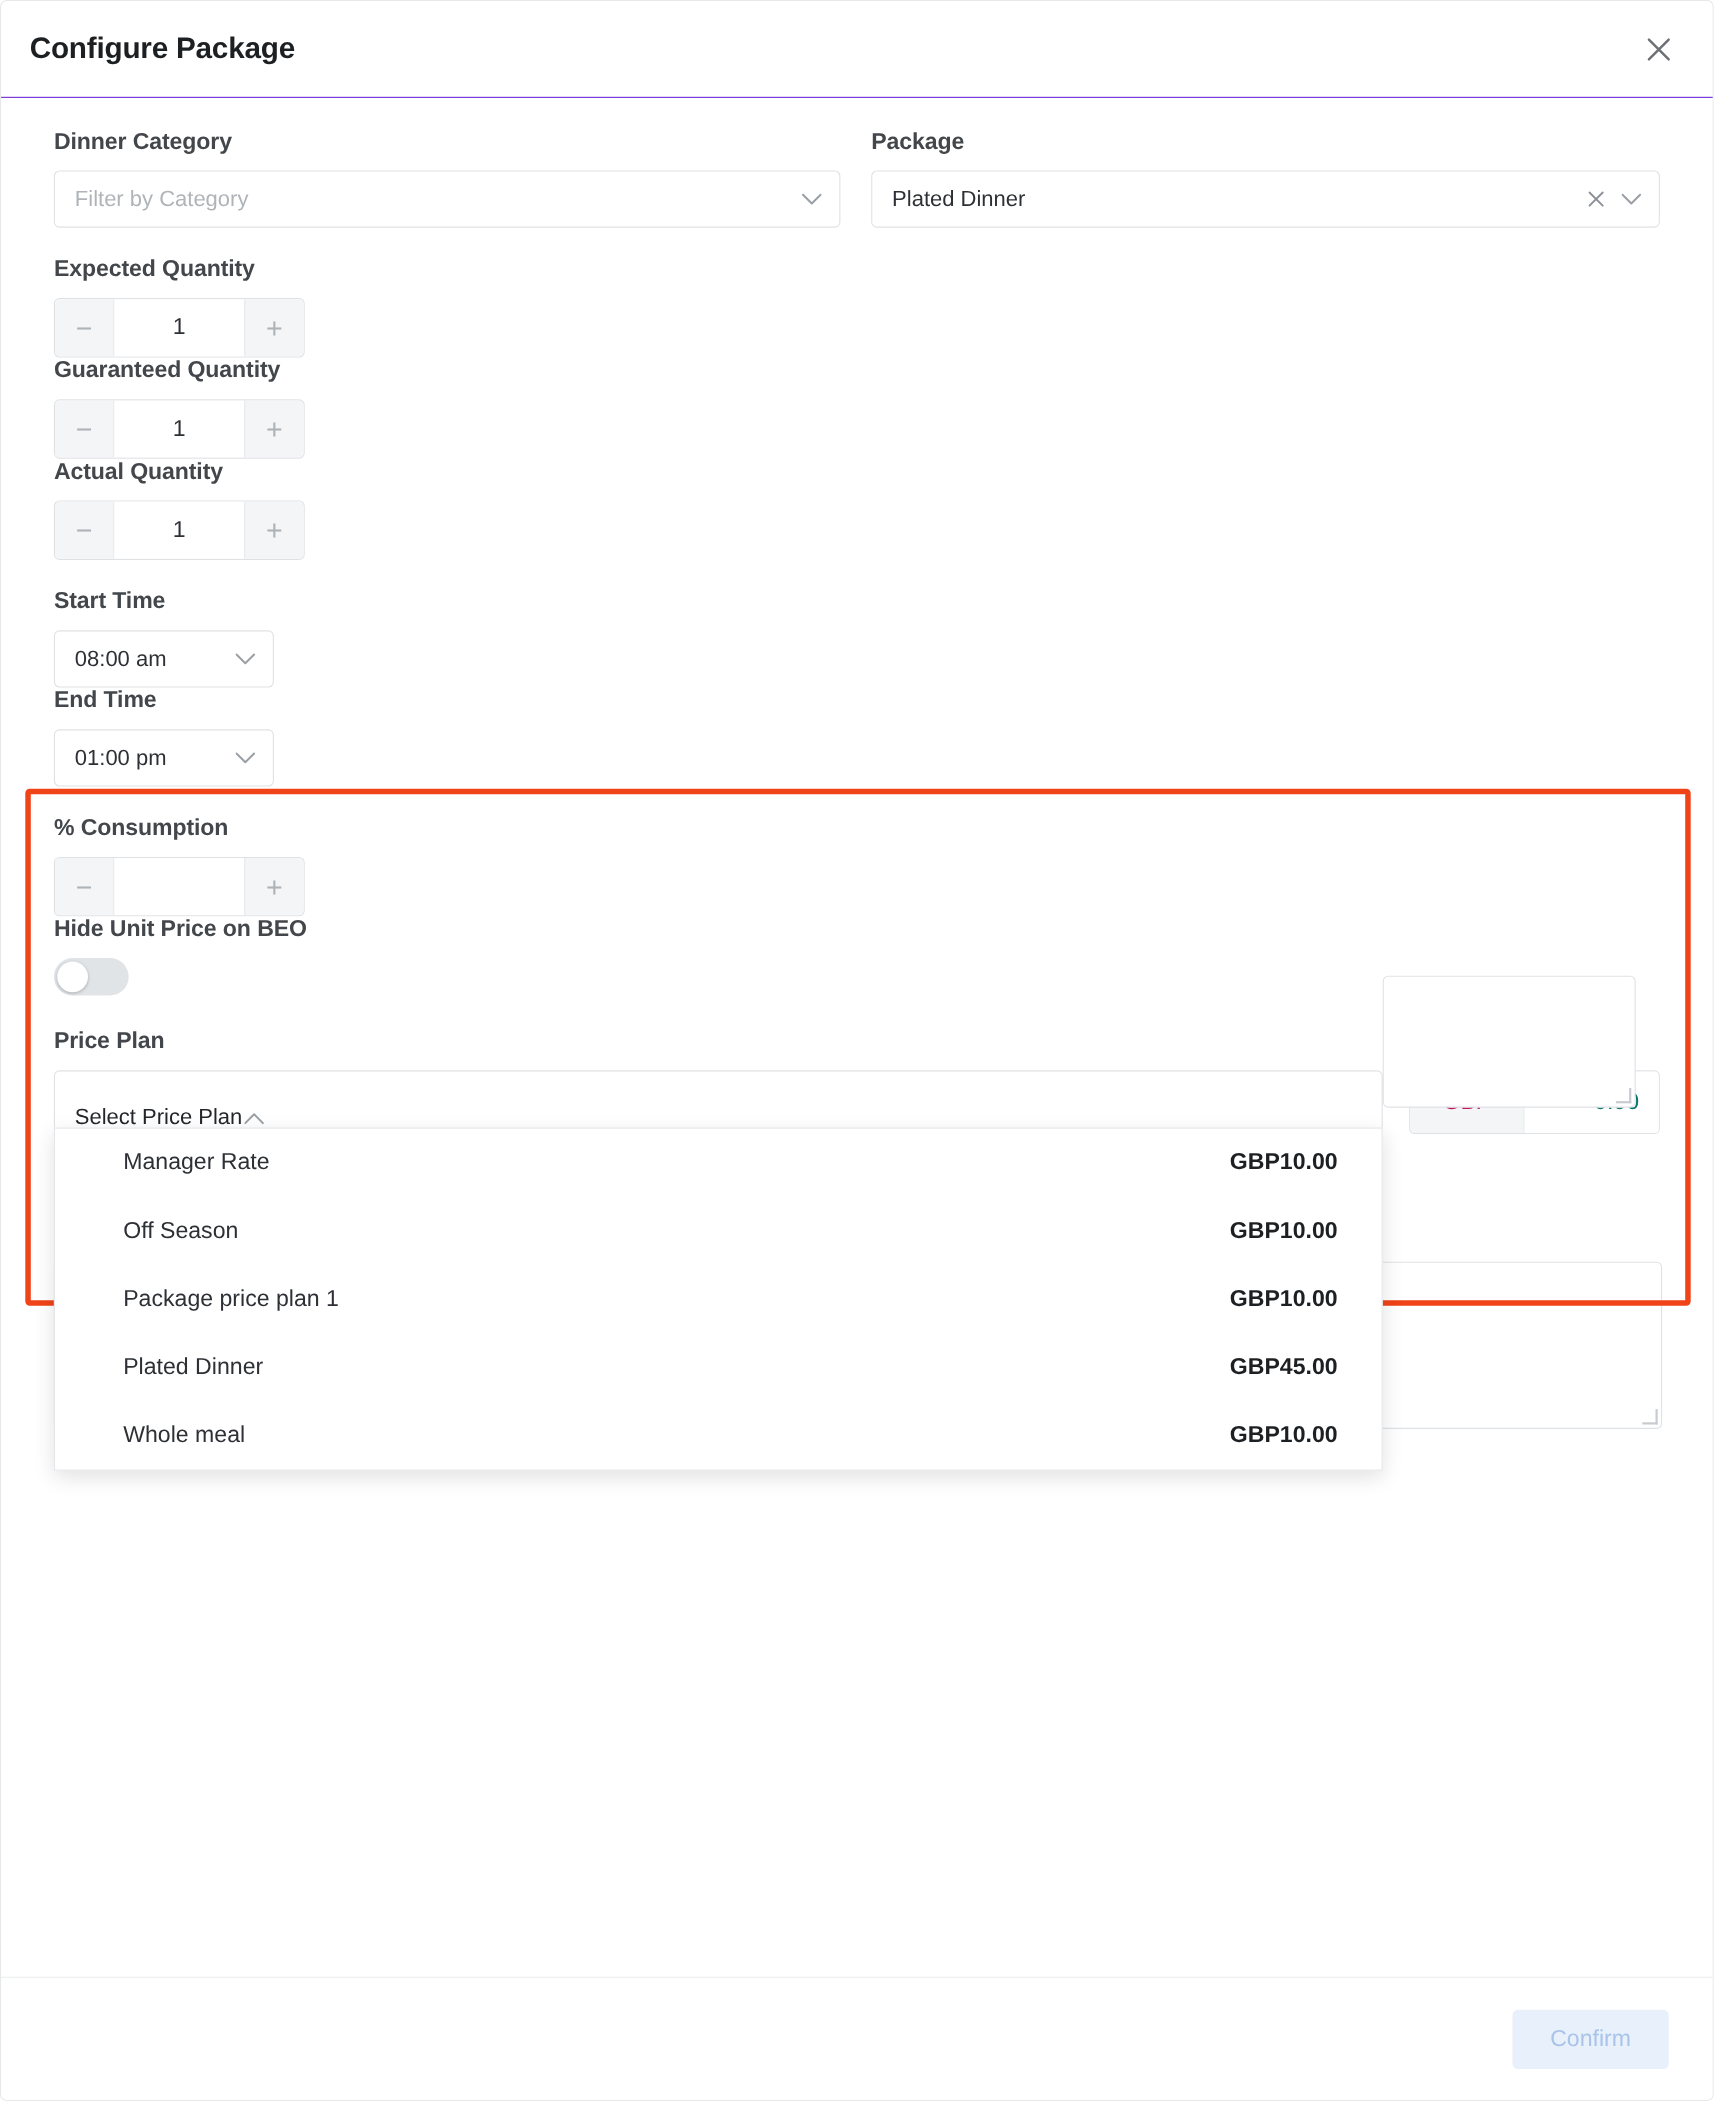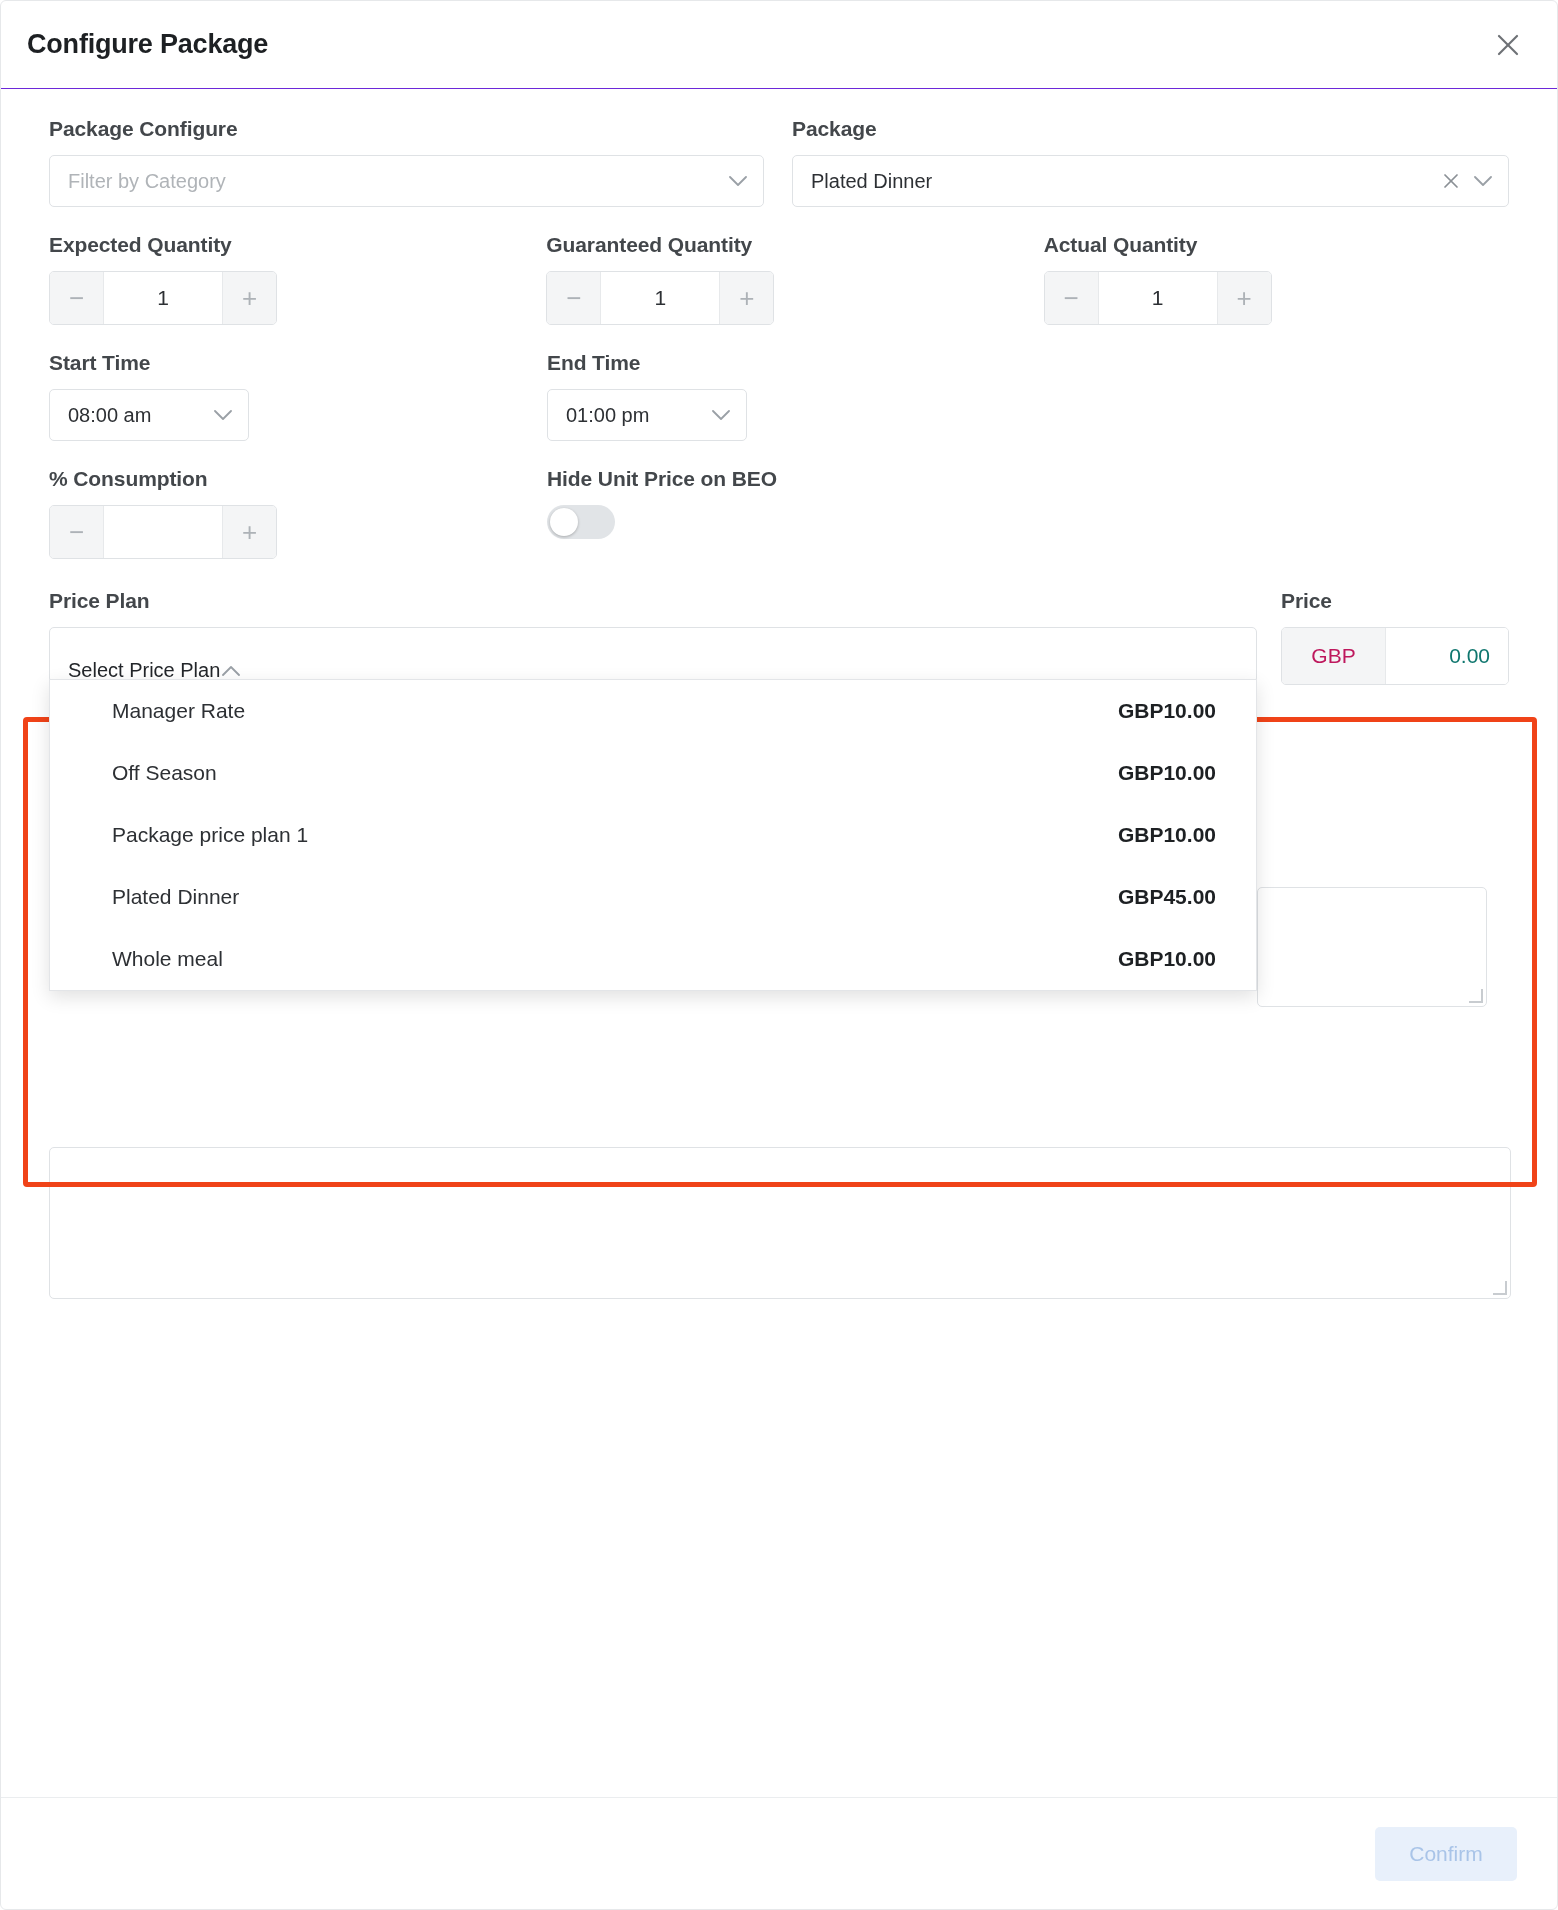--- a/index.html
+++ b/index.html
@@ -114,21 +114,21 @@
   .stepper .btn.plus { border-left: 1px solid #e7e9eb; }
   .stepper .num {
     flex: 1 1 auto;
     display: flex; align-items: center; justify-content: center;
     font-size: 21px;
     color: #2d3034;
     background: #fff;
   }
 
   
-  .sec { margin-top: 26px; }
+  .sec { margin-top: 26px; flex-direction: column; }
 
   .grid3 { display: flex; }
   .col-a { width: 498px; }
   .col-b { width: 498px; }
   .col-c { width: 466px; }
 
   
   .time-select { width: 200px; }
   .time-select-wide { width: 200px; }
 
@@ -290,21 +290,21 @@
         <line x1="4" y1="4" x2="22" y2="22" stroke="currentColor" stroke-width="2.2" stroke-linecap="round"></line>
         <line x1="22" y1="4" x2="4" y2="22" stroke="currentColor" stroke-width="2.2" stroke-linecap="round"></line>
       </svg>
     </div>
   </div>
 
   <div class="modal-body">
 
     <div class="row">
       <div style="width:745px;">
-        <div class="field-label">Package Configure</div>
+        <div class="field-label">Dinner Category</div>
         <div class="select-box" style="width:715px;">
           <span class="val ph">Filter by Category</span>
           <span class="chev">
             <svg width="18" height="12" viewBox="0 0 18 12">
                 <polyline points="1,2 9,10 17,2" fill="none" stroke="currentColor" stroke-width="1.8" stroke-linecap="round" stroke-linejoin="round"></polyline>
               </svg>
           </span>
         </div>
       </div>
       <div style="width:717px;">

